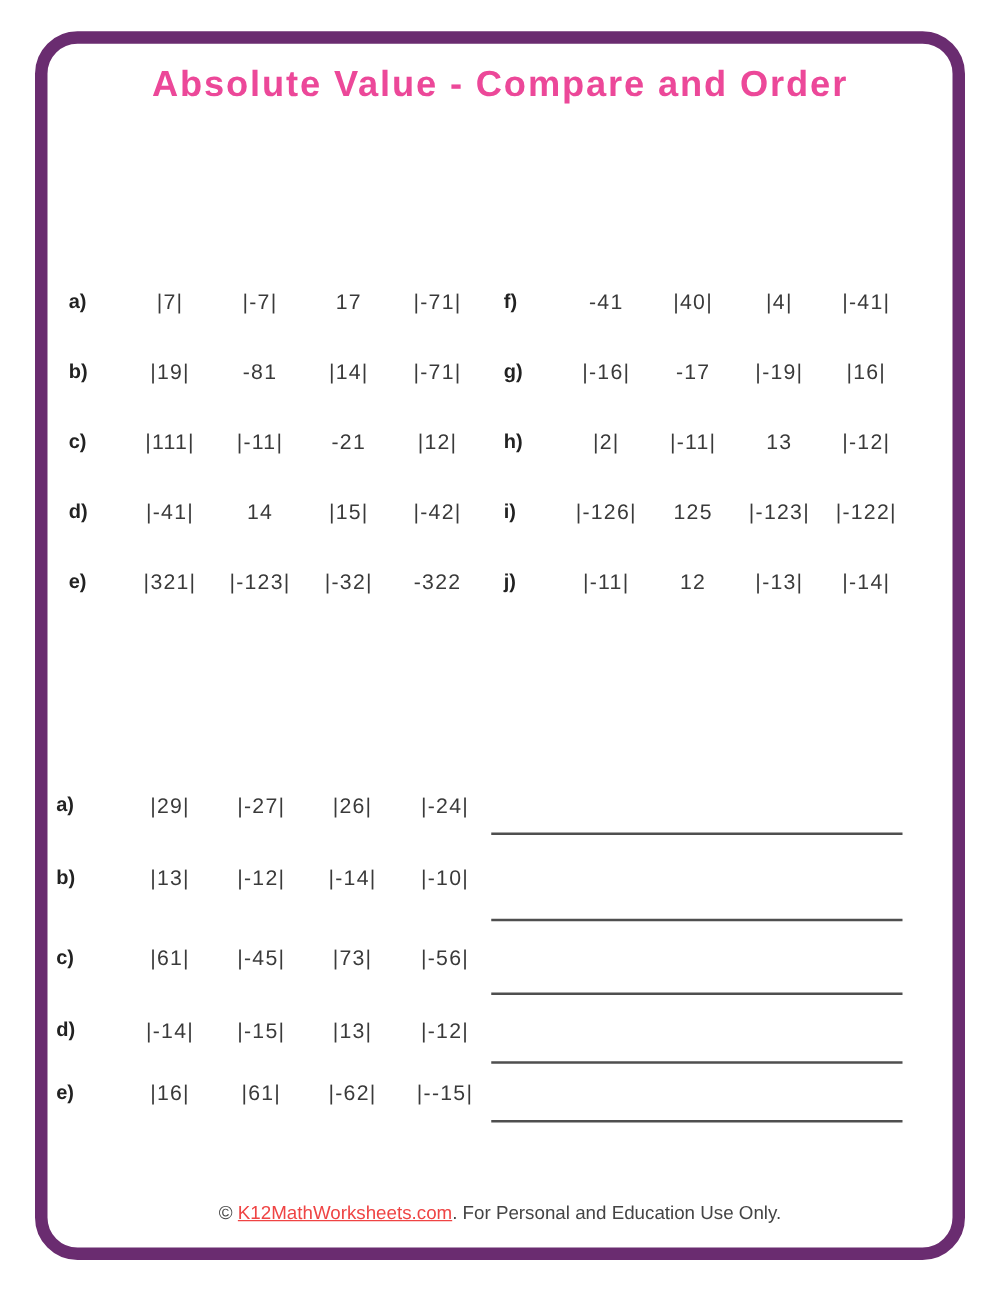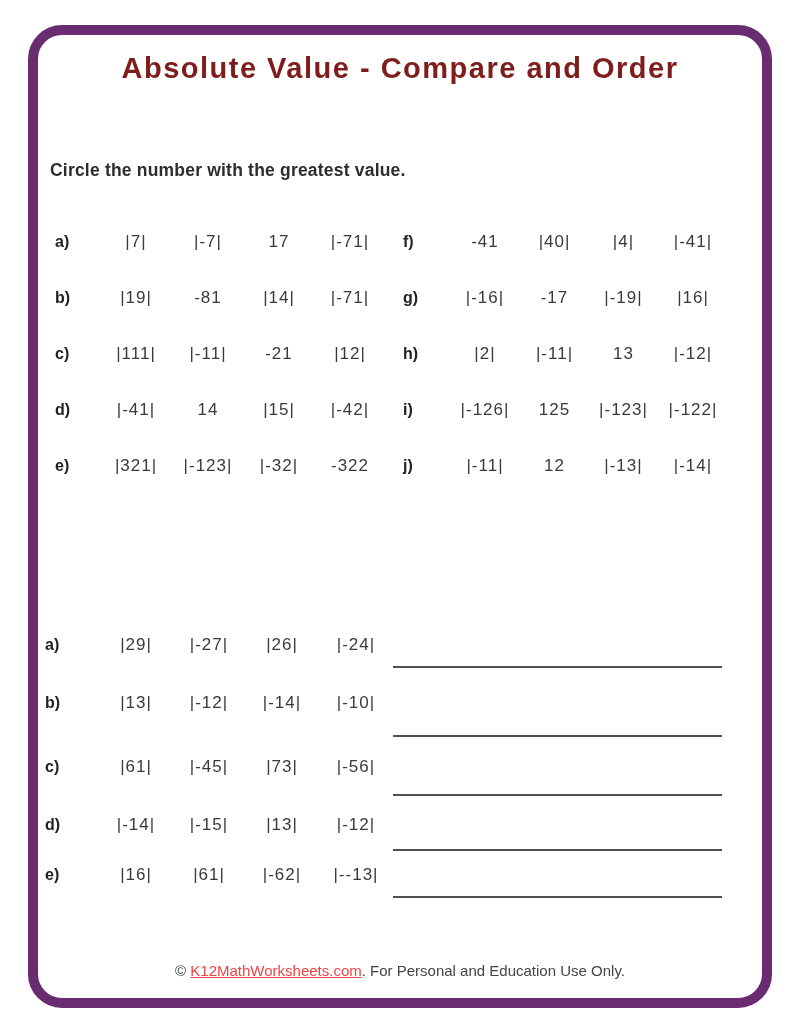--- a/index.html
+++ b/index.html
@@ -10,21 +10,21 @@
     font-family:"Liberation Sans","DejaVu Sans",sans-serif;
     color:#3a3a3a;
   }
   .frame {
     position:absolute; left:28px; top:25px; width:744px; height:983px;
     border:10px solid #6a2c70; border-radius:34px; background:#ffffff;
   }
   .title {
     position:absolute; left:0; top:52px; width:800px;
     text-align:center; font-size:29px; font-weight:600;
-    letter-spacing:1.5px; color:#7f1d1d;
+    letter-spacing:1.5px; color:#ec4899;
   }
   .sec-heading {
     position:absolute; left:50px;
     font-size:17.5px; font-weight:bold; color:#2d2d2d;
     letter-spacing:0.2px;
   }
   .s1-heading { top:160px; }
   .s2-heading { top:578px; }
 
   .s1col { position:absolute; top:214px; }
@@ -65,21 +65,20 @@
   .footer a { color:#ef4444; text-decoration:underline; cursor:pointer; }
 </style>
 </head>
 <body>
 
 <div class="page">
   <div class="frame"></div>
 
   <h1 class="title">Absolute Value - Compare and Order</h1>
 
-  <div class="sec-heading s1-heading">Circle the number with the greatest value.</div>
 
   <div class="s1col s1col-left">
     <div class="s1row">
       <span class="lbl">a)</span>
       <span class="val">|7|</span>
       <span class="val">|-7|</span>
       <span class="val">17</span>
       <span class="val">|-71|</span>
     </div>
     <div class="s1row">
@@ -177,21 +176,21 @@
     <span class="val">|-14|</span>
     <span class="val">|-15|</span>
     <span class="val">|13|</span>
     <span class="val">|-12|</span>
   </div>
   <div class="s2row r5">
     <span class="lbl">e)</span>
     <span class="val">|16|</span>
     <span class="val">|61|</span>
     <span class="val">|-62|</span>
-    <span class="val">|--13|</span>
+    <span class="val">|--15|</span>
   </div>
 
   <div class="answer-line l1"></div>
   <div class="answer-line l2"></div>
   <div class="answer-line l3"></div>
   <div class="answer-line l4"></div>
   <div class="answer-line l5"></div>
 
   <div class="footer"><span>© </span><a>K12MathWorksheets.com</a><span>. For Personal and Education Use Only.</span></div>
 </div>

